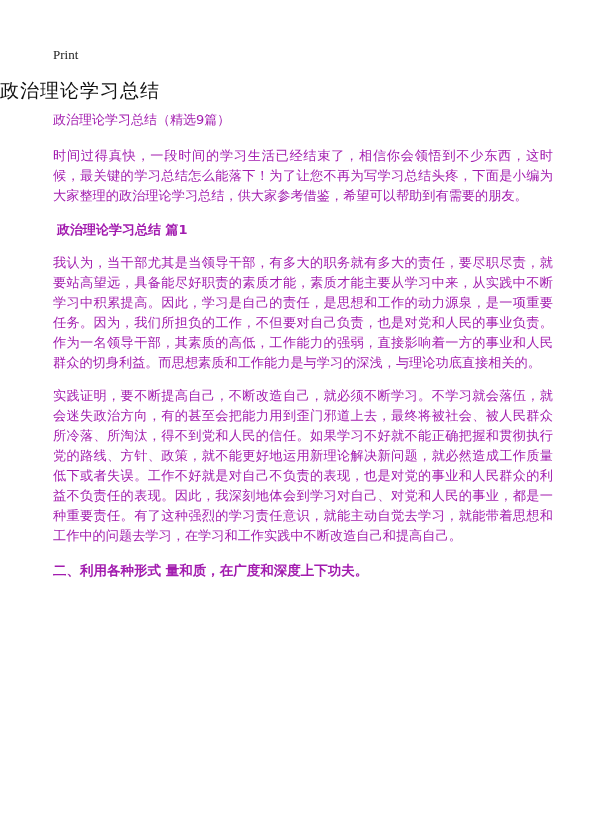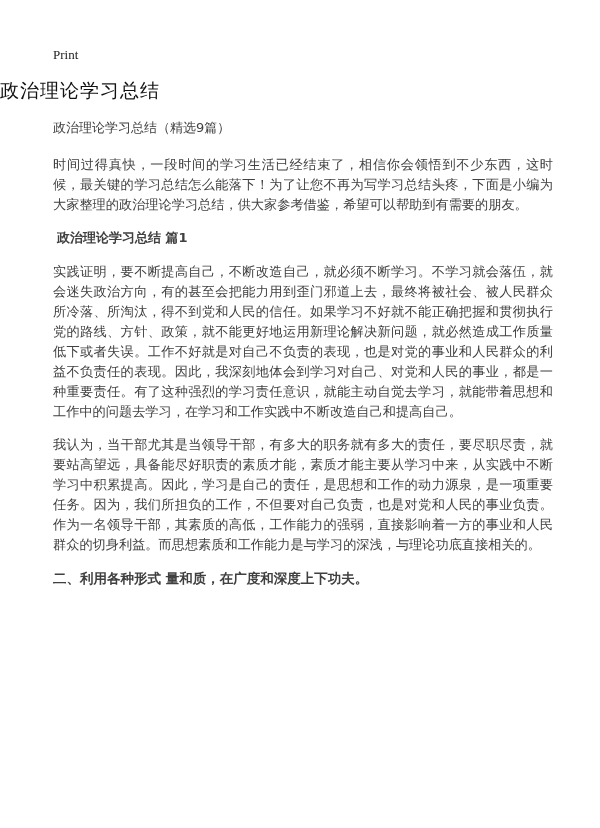--- a/index.html
+++ b/index.html
@@ -8,38 +8,38 @@
   .print {
     position: absolute; left: 53px; top: 47px;
     font-family: "Liberation Serif", serif; font-size: 13px; color: #222;
   }
   .title {
     position: absolute; left: 0; width: 600px; top: 78px; text-align: left;
     font-family: "DejaVu Sans", sans-serif; font-size: 19px; font-weight: normal; color: #111;
     letter-spacing: 1px; margin: 0;
   }
   .content {
-    position: absolute; left: 53px; top: 118px; width: 500px;
-    font-family: "DejaVu Sans", sans-serif; font-size: 13px; color: #404040;
+    position: absolute; left: 53px; top: 110px; width: 500px;
+    font-family: "DejaVu Sans", sans-serif; font-size: 13px; color: #a21caf;
   }
   .subtitle { margin: 0 0 17px 0; line-height: 20px; font-size: 13px; }
-  .para { margin: 12px 0 13px 0; line-height: 20px; font-size: 13.2px; text-align: justify; word-break: break-all; }
+  .para { margin: 12px 0 13px 0; line-height: 20px; font-size: 13.2px; text-align: justify; word-break: break-all; font-family: Liberation Mono, monospace; }
   .section-title { margin: 0 0 14px 4px; line-height: 20px; font-size: 13px; font-weight: bold; }
   .heading { margin: 0 0 14px 0; line-height: 20px; font-size: 13.5px; font-weight: bold; }
 </style>
 </head>
 <body>
 
 <div class="page">
   <div class="print">Print</div>
   <h1 class="title">政治理论学习总结</h1>
 
   <div class="content">
     <p class="subtitle">政治理论学习总结（精选9篇）</p>
     <p class="para">时间过得真快，一段时间的学习生活已经结束了，相信你会领悟到不少东西，这时候，最关键的学习总结怎么能落下！为了让您不再为写学习总结头疼，下面是小编为大家整理的政治理论学习总结，供大家参考借鉴，希望可以帮助到有需要的朋友。</p>
     <p class="section-title">政治理论学习总结 篇1</p>
 
+    <p class="para">我认为，当干部尤其是当领导干部，有多大的职务就有多大的责任，要尽职尽责，就要站高望远，具备能尽好职责的素质才能，素质才能主要从学习中来，从实践中不断学习中积累提高。因此，学习是自己的责任，是思想和工作的动力源泉，是一项重要任务。因为，我们所担负的工作，不但要对自己负责，也是对党和人民的事业负责。作为一名领导干部，其素质的高低，工作能力的强弱，直接影响着一方的事业和人民群众的切身利益。而思想素质和工作能力是与学习的深浅，与理论功底直接相关的。</p>
     <p class="para">实践证明，要不断提高自己，不断改造自己，就必须不断学习。不学习就会落伍，就会迷失政治方向，有的甚至会把能力用到歪门邪道上去，最终将被社会、被人民群众所冷落、所淘汰，得不到党和人民的信任。如果学习不好就不能正确把握和贯彻执行党的路线、方针、政策，就不能更好地运用新理论解决新问题，就必然造成工作质量低下或者失误。工作不好就是对自己不负责的表现，也是对党的事业和人民群众的利益不负责任的表现。因此，我深刻地体会到学习对自己、对党和人民的事业，都是一种重要责任。有了这种强烈的学习责任意识，就能主动自觉去学习，就能带着思想和工作中的问题去学习，在学习和工作实践中不断改造自己和提高自己。</p>
-    <p class="para">我认为，当干部尤其是当领导干部，有多大的职务就有多大的责任，要尽职尽责，就要站高望远，具备能尽好职责的素质才能，素质才能主要从学习中来，从实践中不断学习中积累提高。因此，学习是自己的责任，是思想和工作的动力源泉，是一项重要任务。因为，我们所担负的工作，不但要对自己负责，也是对党和人民的事业负责。作为一名领导干部，其素质的高低，工作能力的强弱，直接影响着一方的事业和人民群众的切身利益。而思想素质和工作能力是与学习的深浅，与理论功底直接相关的。</p>
 
     <p class="heading">二、利用各种形式 量和质，在广度和深度上下功夫。</p>
   </div>
 </div>
 
 </body></html>

